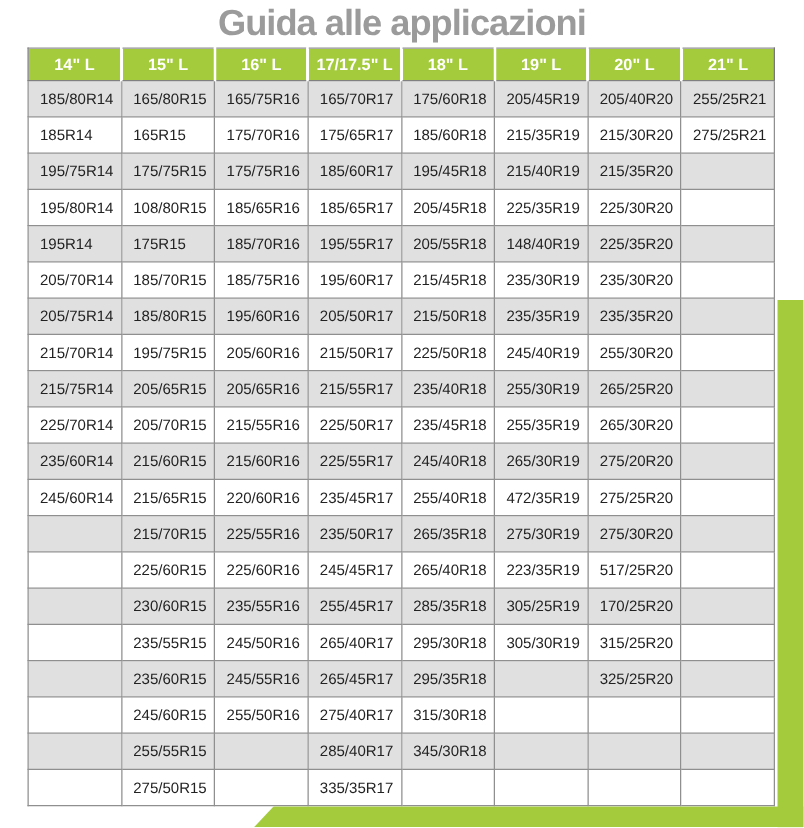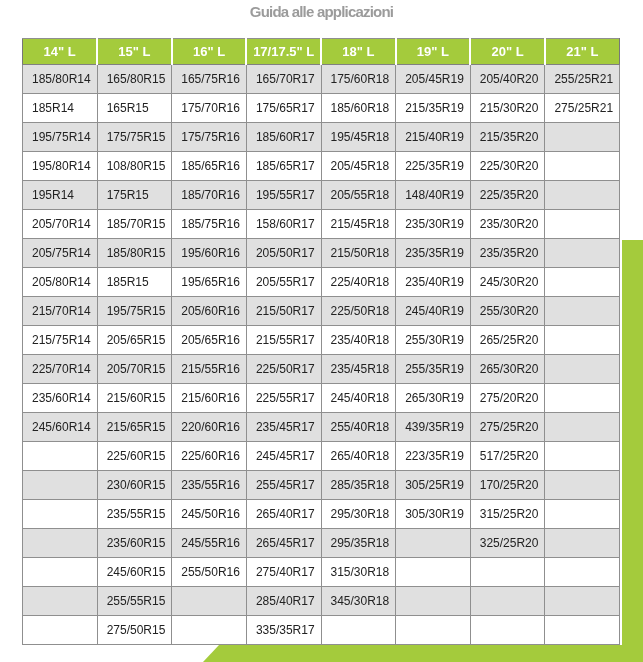--- a/index.html
+++ b/index.html
@@ -14,21 +14,21 @@
     background: #ffffff;
     overflow: hidden;
   }
   .page-title {
     position: absolute;
     top: 3px;
     left: 0;
     width: 100%;
     margin: 0;
     text-align: center;
-    font-size: 15px;
+    font-size: 29px;
     font-weight: 700;
     letter-spacing: -0.8px;
     color: var(--title-gray, #9b9b9b);
   }
   table.app-table {
     position: absolute;
     left: 22px;
     top: 38px;
     width: 598px;
     height: 607px;
@@ -154,47 +154,37 @@
           <td>195/55R17</td>
           <td>205/55R18</td>
           <td>148/40R19</td>
           <td>225/35R20</td>
           <td></td>
         </tr>
         <tr>
           <td>205/70R14</td>
           <td>185/70R15</td>
           <td>185/75R16</td>
-          <td>158/60R17</td>
+          <td>195/60R17</td>
           <td>215/45R18</td>
           <td>235/30R19</td>
           <td>235/30R20</td>
           <td></td>
         </tr>
         <tr>
           <td>205/75R14</td>
           <td>185/80R15</td>
           <td>195/60R16</td>
           <td>205/50R17</td>
           <td>215/50R18</td>
           <td>235/35R19</td>
           <td>235/35R20</td>
           <td></td>
         </tr>
         <tr>
-          <td>205/80R14</td>
-          <td>185R15</td>
-          <td>195/65R16</td>
-          <td>205/55R17</td>
-          <td>225/40R18</td>
-          <td>235/40R19</td>
-          <td>245/30R20</td>
-          <td></td>
-        </tr>
-        <tr>
           <td>215/70R14</td>
           <td>195/75R15</td>
           <td>205/60R16</td>
           <td>215/50R17</td>
           <td>225/50R18</td>
           <td>245/40R19</td>
           <td>255/30R20</td>
           <td></td>
         </tr>
         <tr>
@@ -226,22 +216,32 @@
           <td>265/30R19</td>
           <td>275/20R20</td>
           <td></td>
         </tr>
         <tr>
           <td>245/60R14</td>
           <td>215/65R15</td>
           <td>220/60R16</td>
           <td>235/45R17</td>
           <td>255/40R18</td>
-          <td>439/35R19</td>
+          <td>472/35R19</td>
           <td>275/25R20</td>
+          <td></td>
+        </tr>
+        <tr>
+          <td></td>
+          <td>215/70R15</td>
+          <td>225/55R16</td>
+          <td>235/50R17</td>
+          <td>265/35R18</td>
+          <td>275/30R19</td>
+          <td>275/30R20</td>
           <td></td>
         </tr>
         <tr>
           <td></td>
           <td>225/60R15</td>
           <td>225/60R16</td>
           <td>245/45R17</td>
           <td>265/40R18</td>
           <td>223/35R19</td>
           <td>517/25R20</td>

